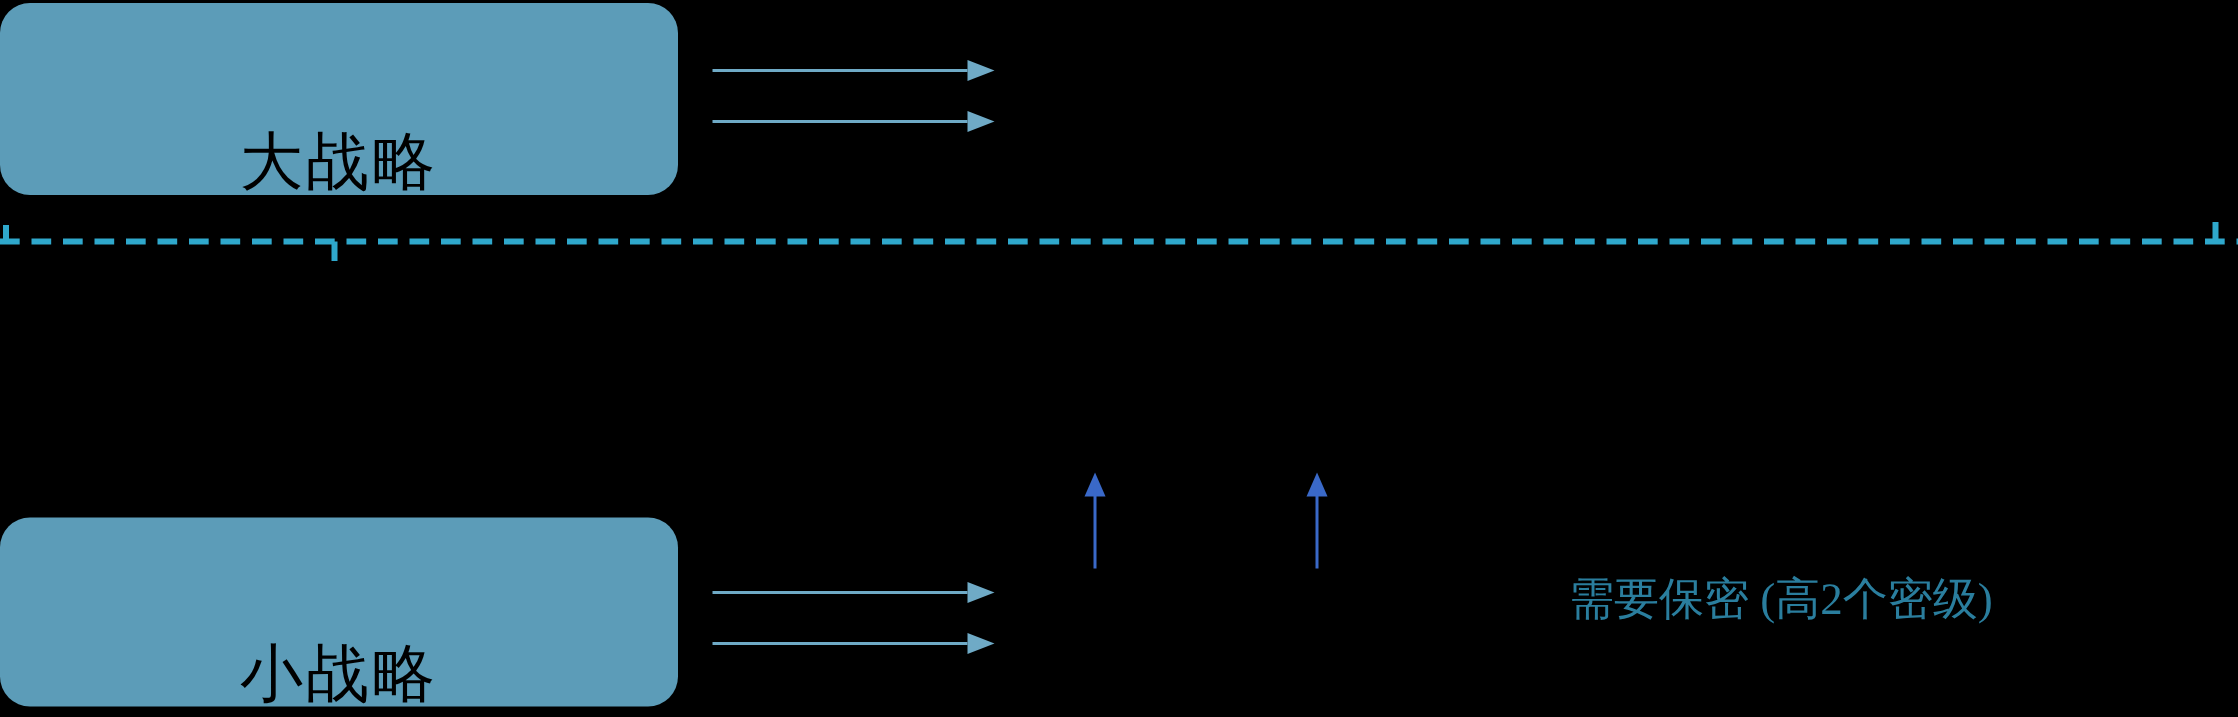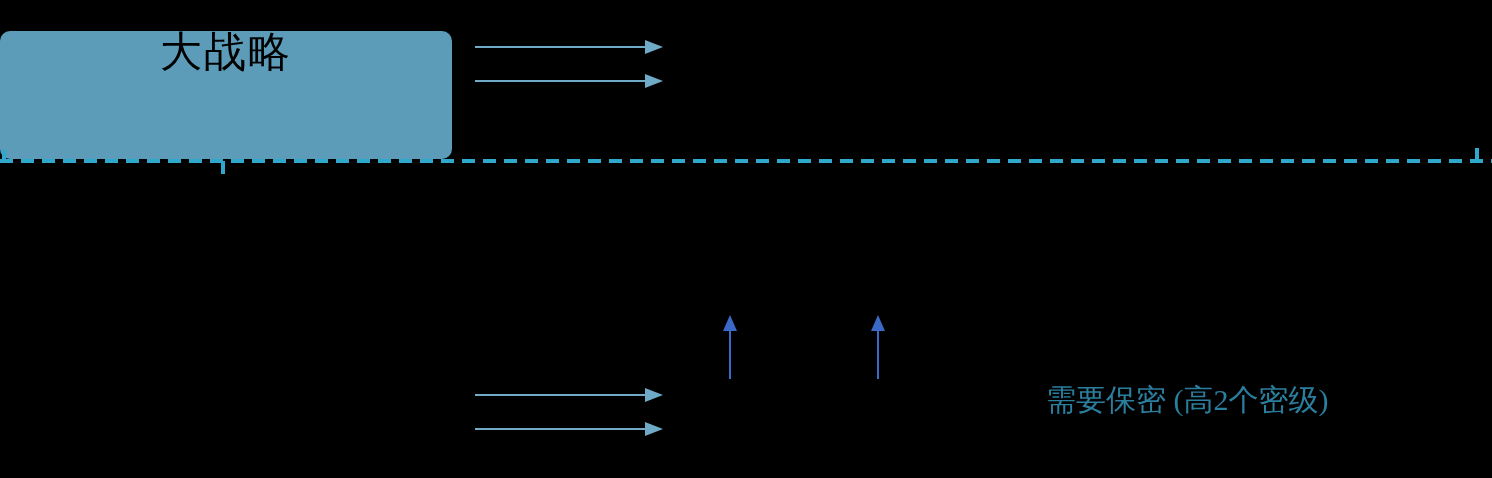--- a/index.html
+++ b/index.html
@@ -13,25 +13,24 @@
     height: 478px;
     background: #000000;
     overflow: hidden;
     font-family: "Liberation Serif", "DejaVu Serif", serif;
   }
 
   
   .box {
     position: absolute;
     display: flex;
-    align-items: flex-start;
+    align-items: flex-end;
     justify-content: center;
-    border-radius: 10px;
+    border-radius: 20px;
     box-sizing: border-box;
-    margin-top: 29px;
   }
   .box-label {
     font-family: "Liberation Serif", "DejaVu Serif", serif;
     font-size: 42px;
     line-height: 1;
     color: #000000;
     letter-spacing: 2px;
     white-space: nowrap;
   }
 
@@ -150,20 +149,23 @@
 
   <div class="v-arrow" style="left:723px; top:315px; height:64px;">
     <div class="head"></div>
     <div class="shaft" style="height:58px;"></div>
   </div>
   <div class="v-arrow" style="left:871px; top:315px; height:64px;">
     <div class="head"></div>
     <div class="shaft" style="height:58px;"></div>
   </div>
 
+  <div class="box" id="box-small" style="background:#5C9CB8;">
+    <span class="box-label">小战略</span>
+  </div>
 
   <div class="h-arrow" style="left:475px; top:388px; width:188px;">
     <div class="shaft" style="width:170px;"></div>
     <div class="head" style="left:170px;"></div>
   </div>
   <div class="h-arrow" style="left:475px; top:422px; width:188px;">
     <div class="shaft" style="width:170px;"></div>
     <div class="head" style="left:170px;"></div>
   </div>
 

